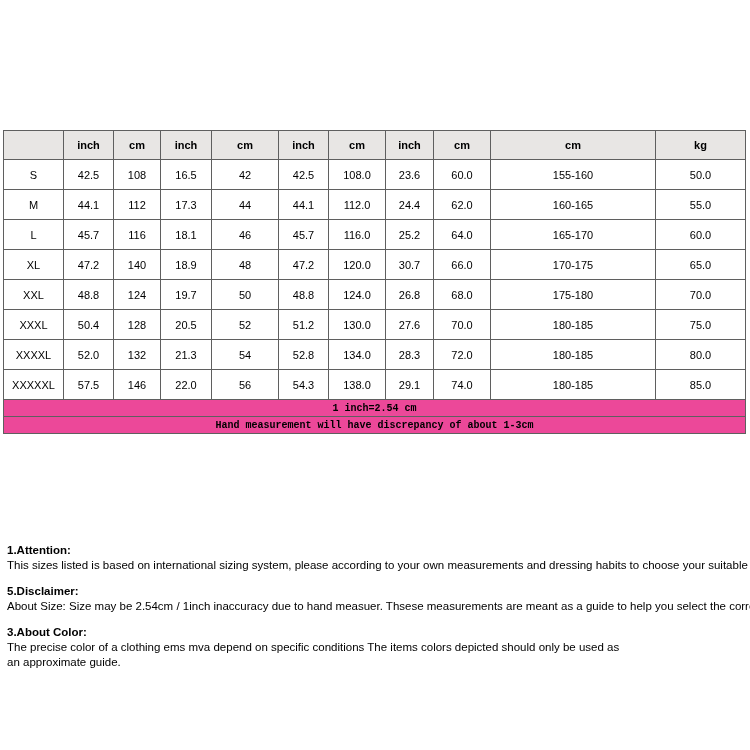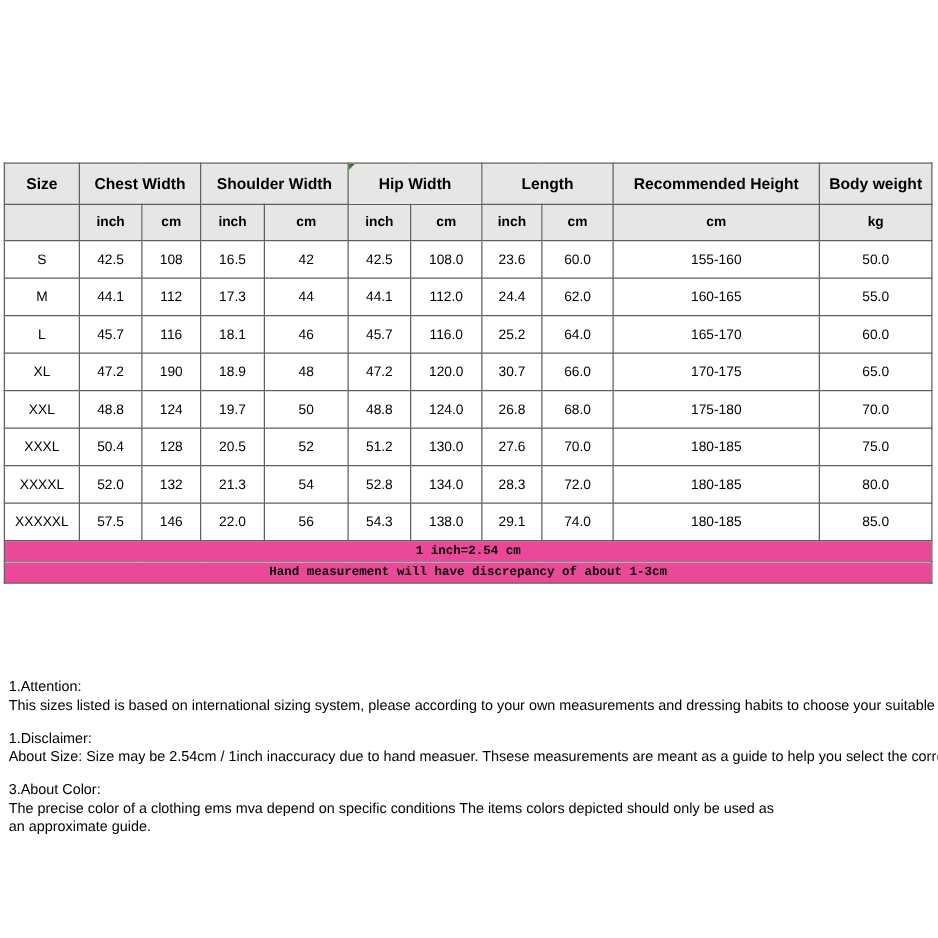--- a/index.html
+++ b/index.html
@@ -26,53 +26,41 @@
   .hip-header { position:relative; }
   .corner-marker {
     position:absolute; left:0; top:0; width:0; height:0;
     border-top:5px solid #2e7d32; border-right:5px solid transparent;
   }
   .notes-block {
     position:absolute; left:7px; top:543px; width:742px;
     font-size:11.5px; line-height:15px;
   }
   .text-section { margin:0 0 11px 0; }
-  .section-heading { white-space:nowrap; }
+  .section-heading { white-space:nowrap;font-weight:bold; }
   .section-line { white-space:nowrap; }
 </style>
 </head>
 <body>
 
 <table class="size-table">
   <colgroup>
     <col style="width:60px">
       <col style="width:50px">
       <col style="width:47px">
     <col style="width:51px">
       <col style="width:67px">
       <col style="width:50px">
     <col style="width:57px">
       <col style="width:48px">
       <col style="width:57px">
     <col style="width:165px">
       <col style="width:90px">
   </colgroup>
   <thead>
-    <tr class="top-header">
-      <th>Size</th>
-      <th colspan="2">Chest Width</th>
-      <th colspan="2">Shoulder Width</th>
-      <th colspan="2" class="hip-header">
-        <span class="corner-marker"></span>
-        <span>Hip Width</span>
-      </th>
-      <th colspan="2">Length</th>
-      <th>Recommended Height</th>
-      <th>Body weight</th>
-    </tr>
     <tr class="unit-header">
       <th></th>
       <th>inch</th>
       <th>cm</th>
       <th>inch</th>
       <th>cm</th>
       <th>inch</th>
       <th>cm</th>
       <th>inch</th>
       <th>cm</th>
@@ -116,21 +104,21 @@
         <td>45.7</td>
         <td>116.0</td>
         <td>25.2</td>
         <td>64.0</td>
         <td>165-170</td>
         <td>60.0</td>
       </tr>
       <tr>
         <td>XL</td>
         <td>47.2</td>
-        <td>190</td>
+        <td>140</td>
         <td>18.9</td>
         <td>48</td>
         <td>47.2</td>
         <td>120.0</td>
         <td>30.7</td>
         <td>66.0</td>
         <td>170-175</td>
         <td>65.0</td>
       </tr>
       <tr>
@@ -195,21 +183,21 @@
     </tr>
   </tfoot>
 </table>
 
 <div class="notes-block">
   <div class="text-section">
     <div class="section-heading">1.Attention:</div>
     <div class="section-line">This sizes listed is based on international sizing system, please according to your own measurements and dressing habits to choose your suitable size.</div>
   </div>
   <div class="text-section">
-    <div class="section-heading">1.Disclaimer:</div>
+    <div class="section-heading">5.Disclaimer:</div>
     <div class="section-line">About Size: Size may be 2.54cm / 1inch inaccuracy due to hand measuer. Thsese measurements are meant as a guide to help you select the correct size.</div>
   </div>
   <div class="text-section">
     <div class="section-heading">3.About Color:</div>
     <div class="section-line">The precise color of a clothing ems mva depend on specific conditions The items colors depicted should only be used as</div>
     <div class="section-line">an approximate guide.</div>
   </div>
 </div>
 
 </body></html>

